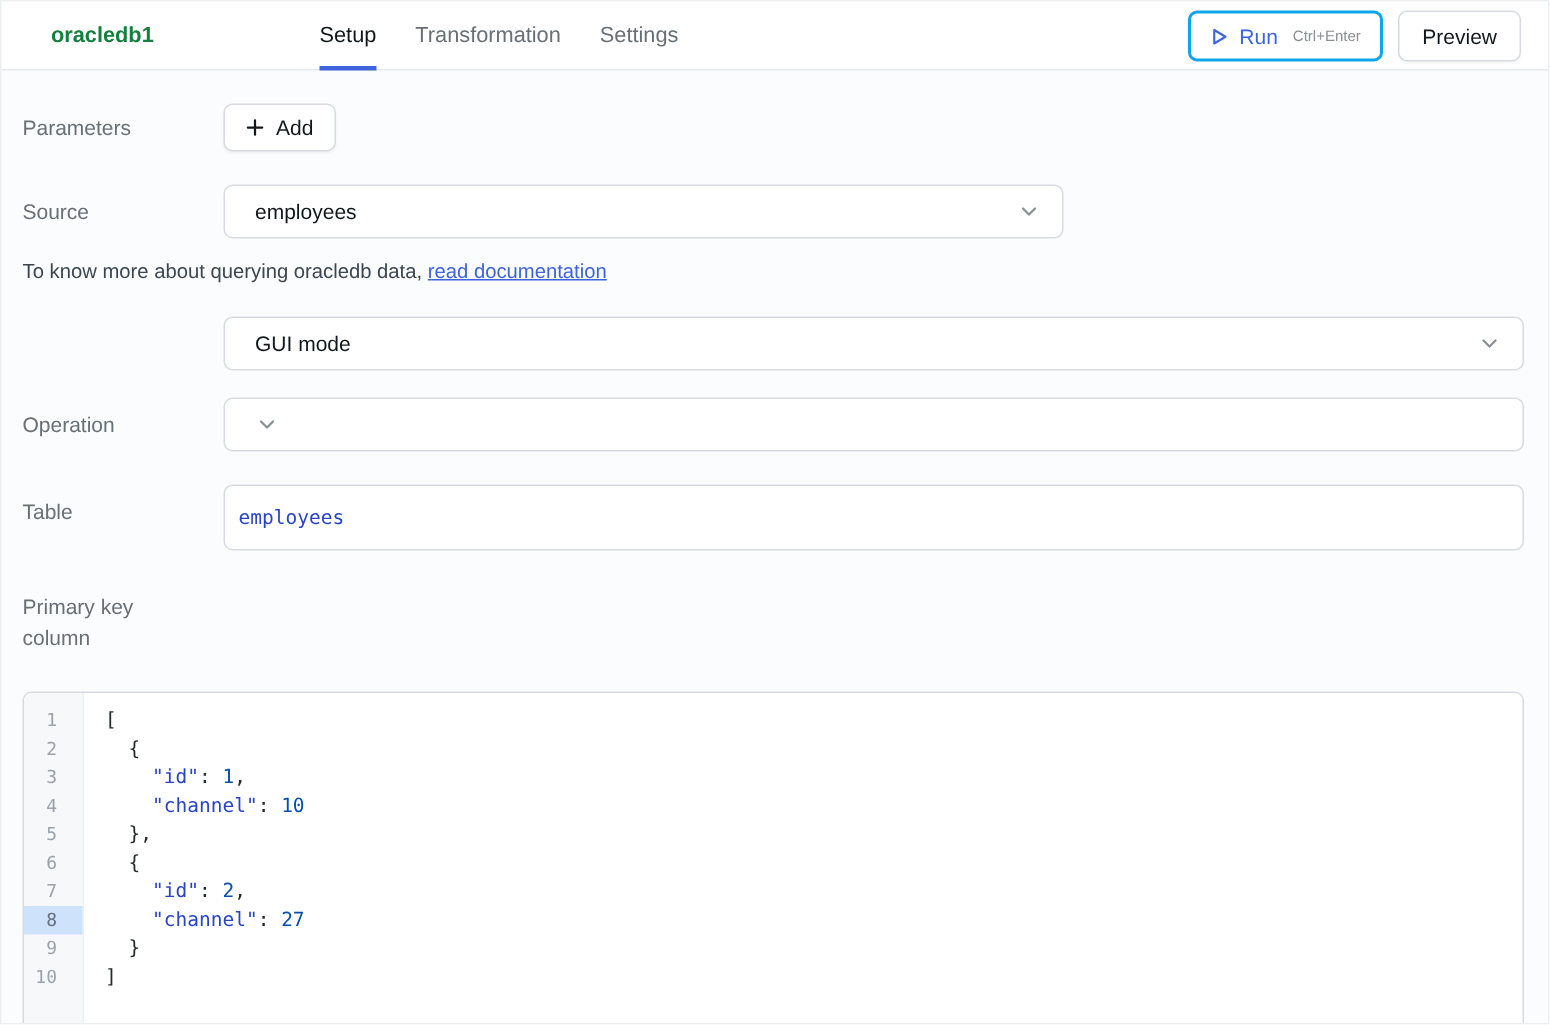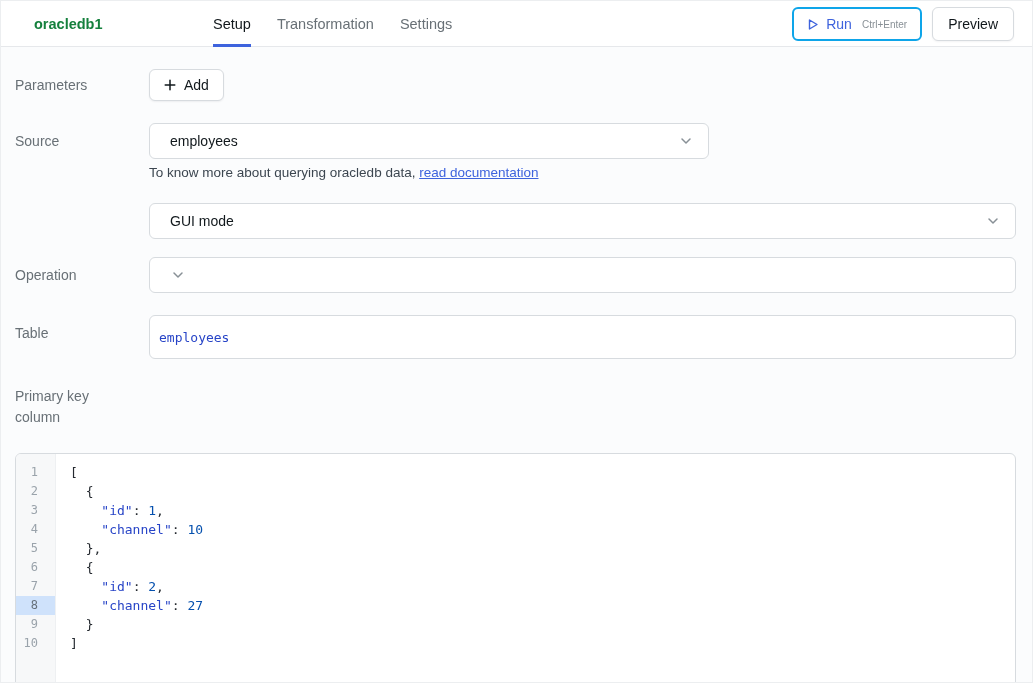--- a/index.html
+++ b/index.html
@@ -24,21 +24,21 @@
                  box-shadow:0 1px 2px rgba(16,24,40,.05); }
 
   
   .form { padding-left:14px; }
   .row { display:flex; }
   .row-label { width:134px; flex-shrink:0; padding-top:8px; padding-right:42px;
                font-size:14px; color:#687076; line-height:21px; }
   .row-label.tight { padding-top:6px; }
   .row-content { flex:1; margin-right:16px; min-width:0; }
   .mt16 { margin-top:22px; } .mt18 { margin-top:18px; } .mt19 { margin-top:19px; }
-  .mt22 { margin-top:22px; } .mt25 { margin-top:25px; } .mt5 { margin-top:5px; }
+  .mt22 { margin-top:22px; } .mt25 { margin-top:25px; } .mt5 { margin-top:5px;flex-direction:column; }
 
   .add-btn { height:32px; padding:0 14px; border:1px solid #d7dbdf; border-radius:6px; background:#fff;
              display:inline-flex; align-items:center; gap:8px; font-size:14px; font-weight:500;
              color:#11181c; cursor:pointer; box-shadow:0 1px 2px rgba(16,24,40,.06); font-family:inherit;justify-content:space-between; }
 
   .select { height:36px; background:#fff; border:1px solid #d7dbdf; border-radius:6px;
             display:flex; align-items:center; padding:0 14px 0 20px; cursor:pointer; }
   .select.w560 { width:560px; }
   .select-value { font-size:14px; color:#11181c; flex:1; }
   .chevron { flex-shrink:0; }

